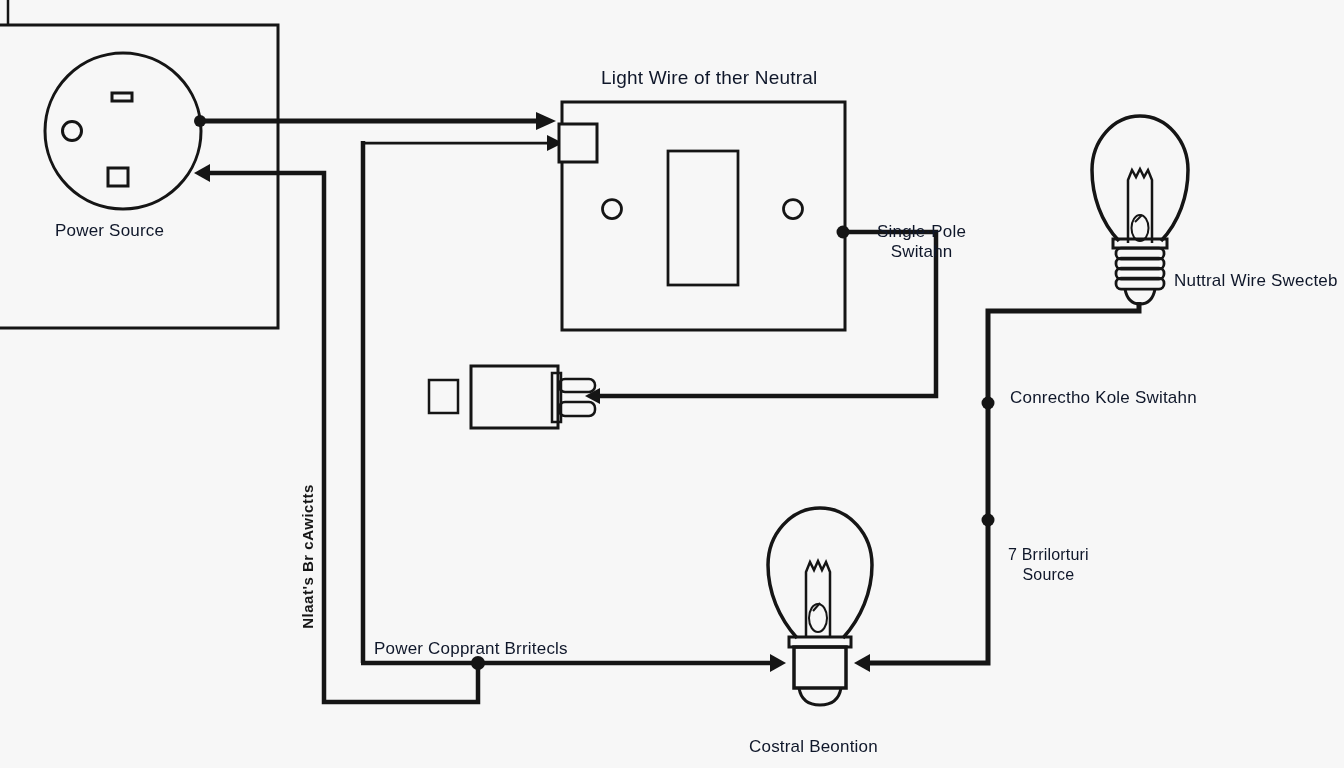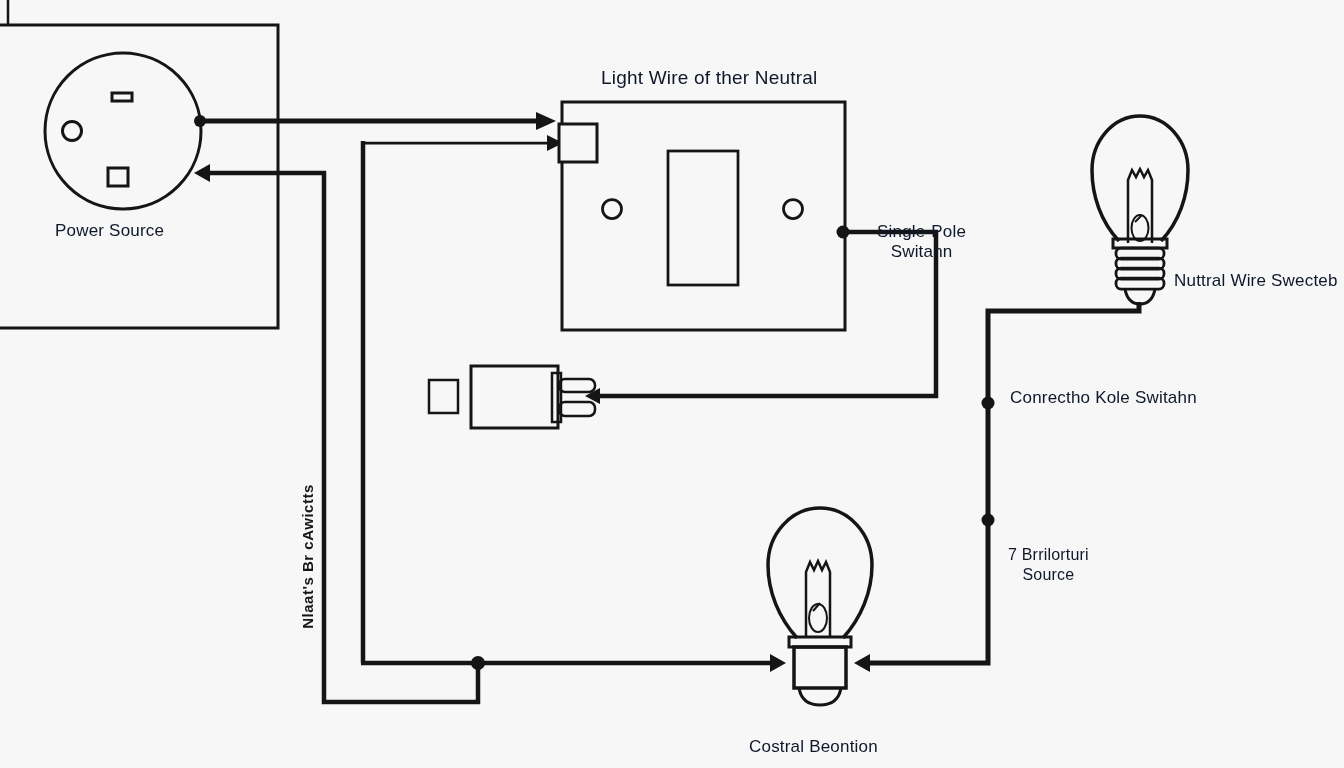--- a/index.html
+++ b/index.html
@@ -158,18 +158,19 @@
 
   <div class="lbl lbl-std" style="left:1174px; top:271px;">Nuttral Wire Swecteb</div>
 
   <div class="lbl lbl-std" style="left:1010px; top:388px;">Conrectho Kole Switahn</div>
 
   <div class="lbl lbl-sm two-line" style="left:1008px; top:509px;margin-top:36px;">
     <div>7 Brrilorturi</div>
     <div>Source</div>
   </div>
 
+  <div class="lbl lbl-std" style="left:374px; top:639px;">Power Copprant Brritecls</div>
 
   <div class="lbl lbl-std" style="left:749px; top:737px;">Costral Beontion</div>
 
   <div class="vertical-lbl">Nlaat's Br cAwictts</div>
 
 </div>
 
 </body></html>

